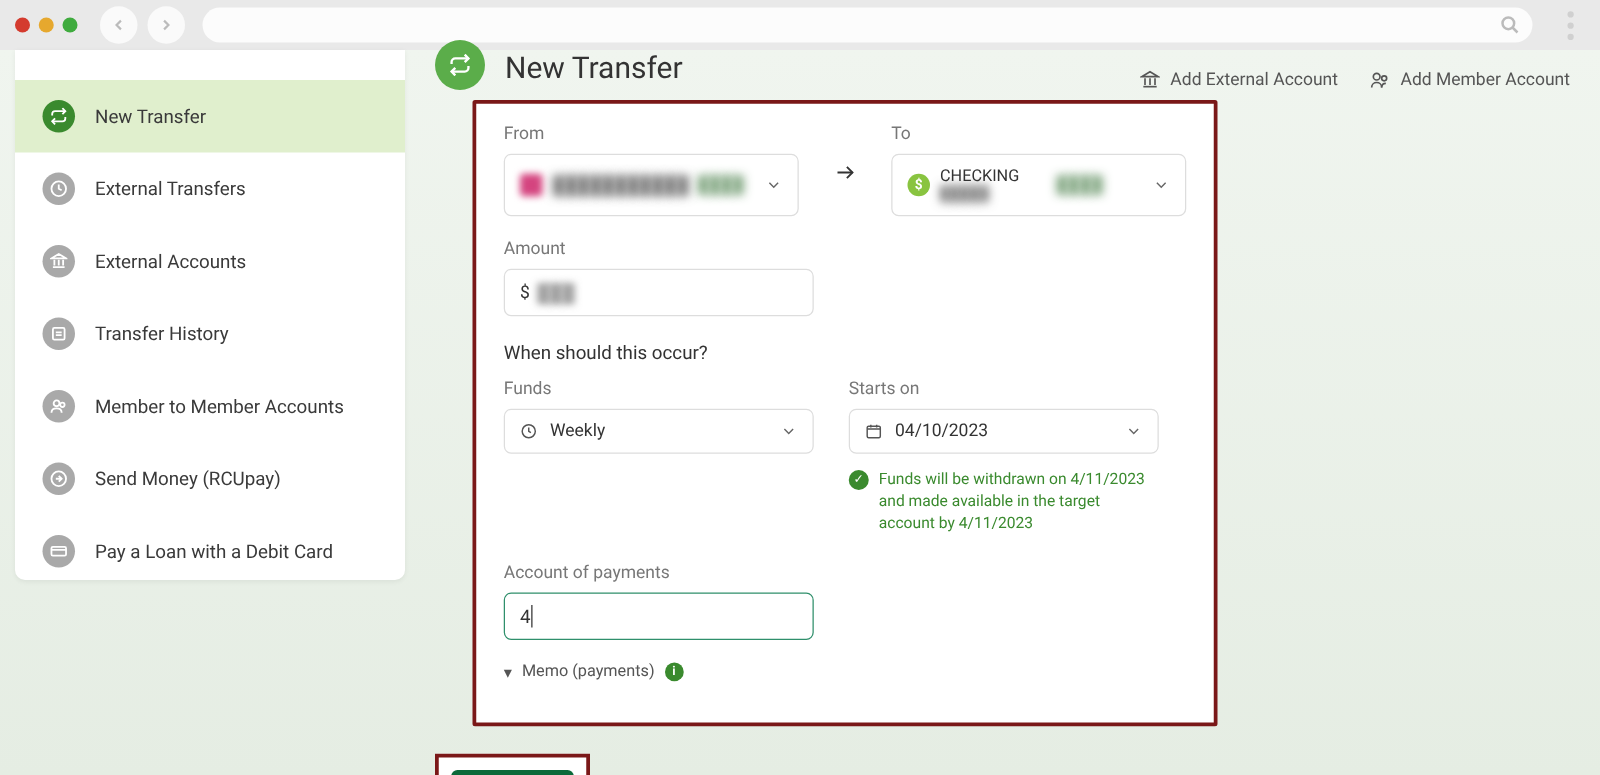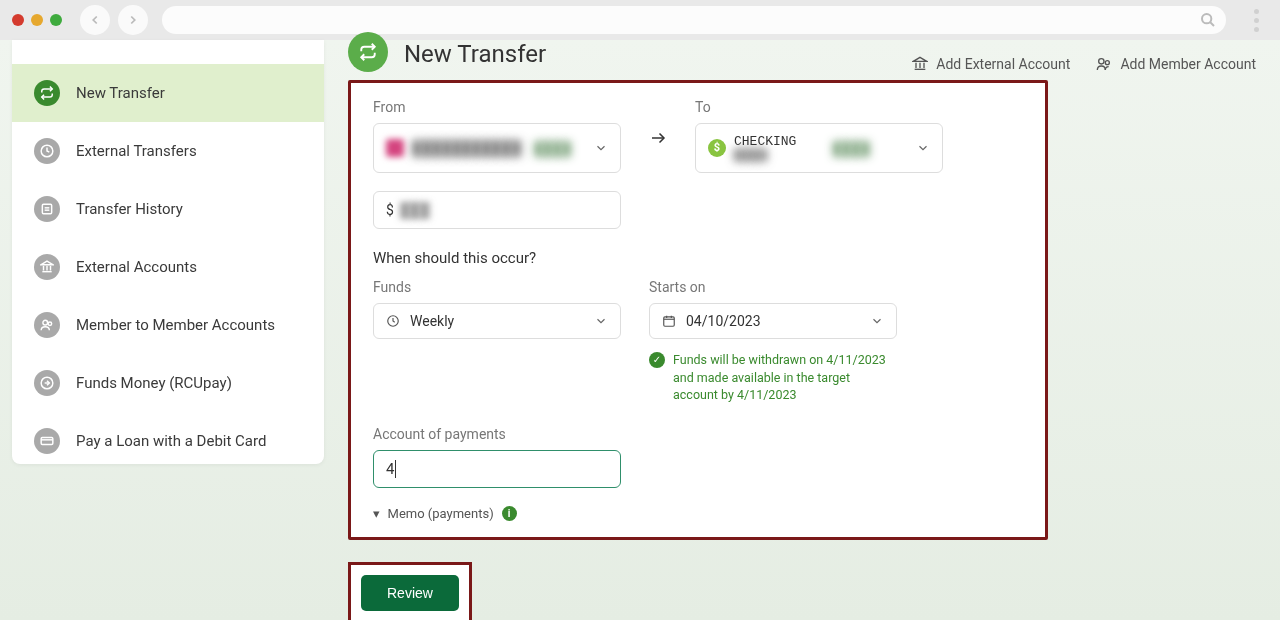--- a/index.html
+++ b/index.html
@@ -86,22 +86,23 @@
   .header-actions {
     margin-left:auto; display:flex; gap:26px;
     font-size: 14px; color:#555;
     margin-top:-8px;
   }
   .header-action { display:flex; align-items:center; gap:8px; cursor:pointer;margin-top:28px;}
   .form-card {
     border: 3px solid #7a1818;
     background: #fff;
     border-radius: 2px;
-    padding: 16px 22px 16px 22px;
-    width: 700px;
+    padding: 16px 22px 32px 22px;
+    width: 596px;
+    margin-left: 30px;
   }
   .row { display:flex; gap: 28px; align-items:flex-start; }
   .col { flex:1; display:flex; flex-direction:column; }
   .field-label {
     font-size: 14px; color:#777; margin-bottom: 8px;
   }
   .select-box {
     border: 1px solid #ddd; border-radius: 6px;
     height: 50px;
     display:flex; align-items:center;
@@ -228,58 +229,58 @@
         <svg width="14" height="14" viewBox="0 0 24 24" fill="none" stroke="currentColor" stroke-width="2.5">
             <circle cx="12" cy="12" r="10"></circle>
             <polyline points="12 6 12 12 16 14"></polyline>
           </svg>
       </span>
       <span>External Transfers</span>
     </div>
     <div class="sidebar-item">
       <span class="sidebar-icon">
         <svg width="14" height="14" viewBox="0 0 24 24" fill="none" stroke="currentColor" stroke-width="2.5">
-            <rect x="4" y="4" width="16" height="16" rx="2"></rect>
-            <line x1="8" y1="10" x2="16" y2="10"></line>
-            <line x1="8" y1="14" x2="16" y2="14"></line>
-          </svg>
-      </span>
-      <span>Transfer History</span>
-    </div>
-    <div class="sidebar-item">
-      <span class="sidebar-icon">
-        <svg width="14" height="14" viewBox="0 0 24 24" fill="none" stroke="currentColor" stroke-width="2.5">
             <polygon points="12 2 22 8 2 8"></polygon>
             <line x1="4" y1="20" x2="20" y2="20"></line>
             <line x1="6" y1="10" x2="6" y2="18"></line>
             <line x1="12" y1="10" x2="12" y2="18"></line>
             <line x1="18" y1="10" x2="18" y2="18"></line>
           </svg>
       </span>
       <span>External Accounts</span>
     </div>
     <div class="sidebar-item">
       <span class="sidebar-icon">
         <svg width="14" height="14" viewBox="0 0 24 24" fill="none" stroke="currentColor" stroke-width="2.5">
+            <rect x="4" y="4" width="16" height="16" rx="2"></rect>
+            <line x1="8" y1="10" x2="16" y2="10"></line>
+            <line x1="8" y1="14" x2="16" y2="14"></line>
+          </svg>
+      </span>
+      <span>Transfer History</span>
+    </div>
+    <div class="sidebar-item">
+      <span class="sidebar-icon">
+        <svg width="14" height="14" viewBox="0 0 24 24" fill="none" stroke="currentColor" stroke-width="2.5">
             <circle cx="9" cy="8" r="4"></circle>
             <circle cx="17" cy="10" r="3"></circle>
             <path d="M2 21c0-4 3-6 7-6s7 2 7 6"></path>
           </svg>
       </span>
       <span>Member to Member Accounts</span>
     </div>
     <div class="sidebar-item">
       <span class="sidebar-icon">
         <svg width="14" height="14" viewBox="0 0 24 24" fill="none" stroke="currentColor" stroke-width="2.5">
             <circle cx="12" cy="12" r="10"></circle>
             <polyline points="12 16 16 12 12 8"></polyline>
             <line x1="8" y1="12" x2="16" y2="12"></line>
           </svg>
       </span>
-      <span>Funds Money (RCUpay)</span>
+      <span>Send Money (RCUpay)</span>
     </div>
     <div class="sidebar-item">
       <span class="sidebar-icon">
         <svg width="14" height="14" viewBox="0 0 24 24" fill="none" stroke="currentColor" stroke-width="2.5">
             <rect x="2" y="6" width="20" height="12" rx="2"></rect>
             <line x1="2" y1="10" x2="22" y2="10"></line>
           </svg>
       </span>
       <span>Pay a Loan with a Debit Card</span>
     </div>
@@ -344,36 +345,37 @@
           <svg width="18" height="18" viewBox="0 0 24 24" fill="none" stroke="currentColor" stroke-width="2">
               <line x1="4" y1="12" x2="20" y2="12"></line>
               <polyline points="14 6 20 12 14 18"></polyline>
             </svg>
         </div>
         <div class="col" style="max-width:248px">
           <span class="field-label">To</span>
           <div class="select-box">
             <div class="account-pill">
               <span class="acct-swatch-green">$</span>
-              <div style="display:flex;flex-direction:column;line-height:1.1;font-family:Liberation Mono, monospace;">
+              <div style="display:flex;flex-direction:column;line-height:1.1;">
                 <span style="font-size:13px;">CHECKING</span>
                 <span class="acct-blur" style="font-size:11px;">█████</span>
               </div>
             </div>
             <span class="balance-blur">████</span>
             <span class="chev">
               <svg width="14" height="14" viewBox="0 0 24 24" fill="none" stroke="currentColor" stroke-width="2">
                   <polyline points="6 9 12 15 18 9"></polyline>
                 </svg>
             </span>
           </div>
         </div>
       </div>
 
       <div style="margin-top:18px;">
+        <span class="field-label" style="display:block;">Amount</span>
         <div class="amount-box">
           <span>$</span>
           <span class="amount-blur">███</span>
         </div>
       </div>
 
       <div class="section-q">When should this occur?</div>
 
       <div class="row">
         <div class="col" style="max-width:248px">

